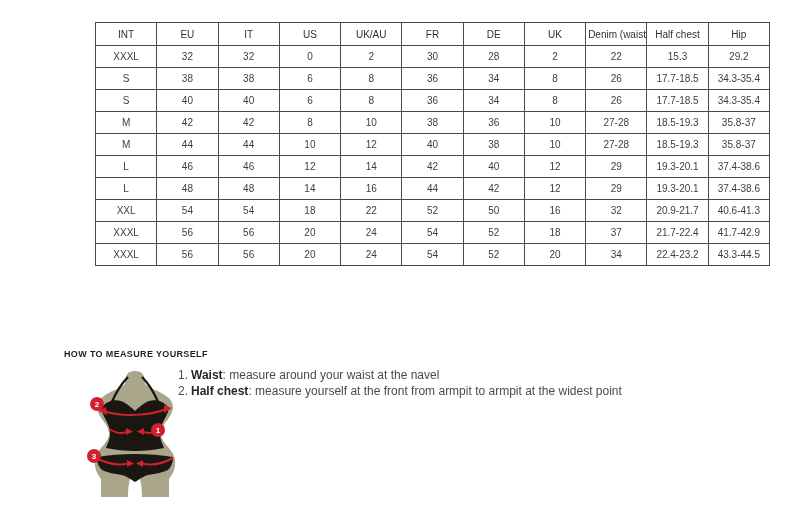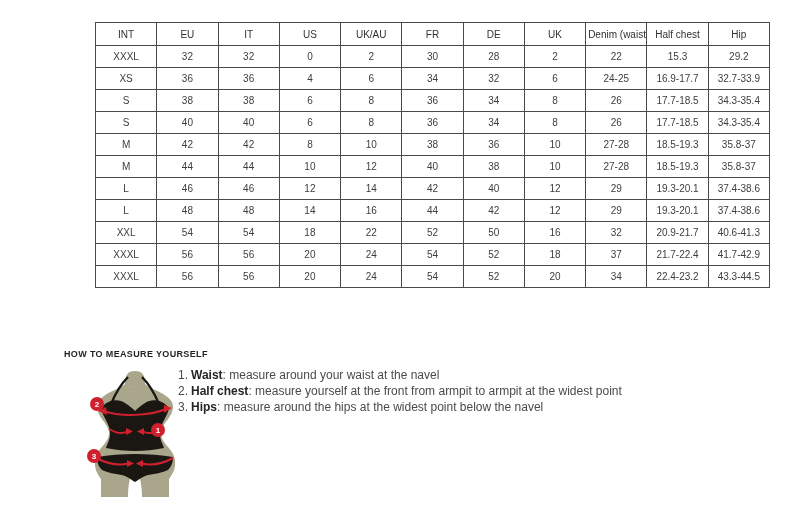--- a/index.html
+++ b/index.html
@@ -55,33 +55,20 @@
             <td>0</td>
             <td>2</td>
             <td>30</td>
             <td>28</td>
             <td>2</td>
             <td>22</td>
             <td>15.3</td>
             <td>29.2</td>
           </tr>
           <tr>
-            <td>XS</td>
-            <td>36</td>
-            <td>36</td>
-            <td>4</td>
-            <td>6</td>
-            <td>34</td>
-            <td>32</td>
-            <td>6</td>
-            <td>24-25</td>
-            <td>16.9-17.7</td>
-            <td>32.7-33.9</td>
-          </tr>
-          <tr>
             <td>S</td>
             <td>38</td>
             <td>38</td>
             <td>6</td>
             <td>8</td>
             <td>36</td>
             <td>34</td>
             <td>8</td>
             <td>26</td>
             <td>17.7-18.5</td>
@@ -239,18 +226,15 @@
     </svg>
   </div>
 
   <div class="steps">
     <div class="step">
       <span class="num">1.</span><b>Waist</b><span>: measure around your waist at the navel</span>
     </div>
     <div class="step">
       <span class="num">2.</span><b>Half chest</b><span>: measure yourself at the front from armpit to armpit at the widest point</span>
     </div>
-    <div class="step">
-      <span class="num">3.</span><b>Hips</b><span>: measure around the hips at the widest point below the navel</span>
-    </div>
   </div>
 
 </div>
 
 </body></html>

